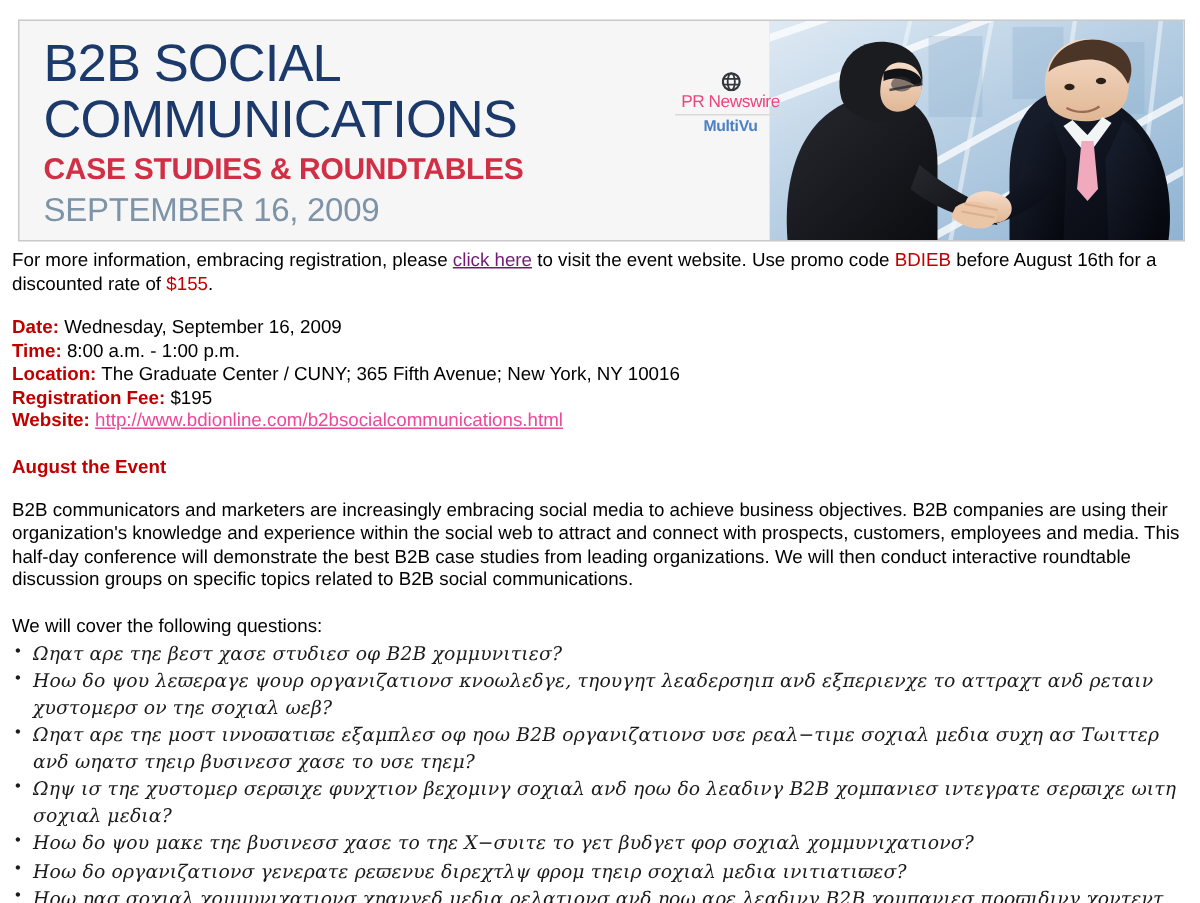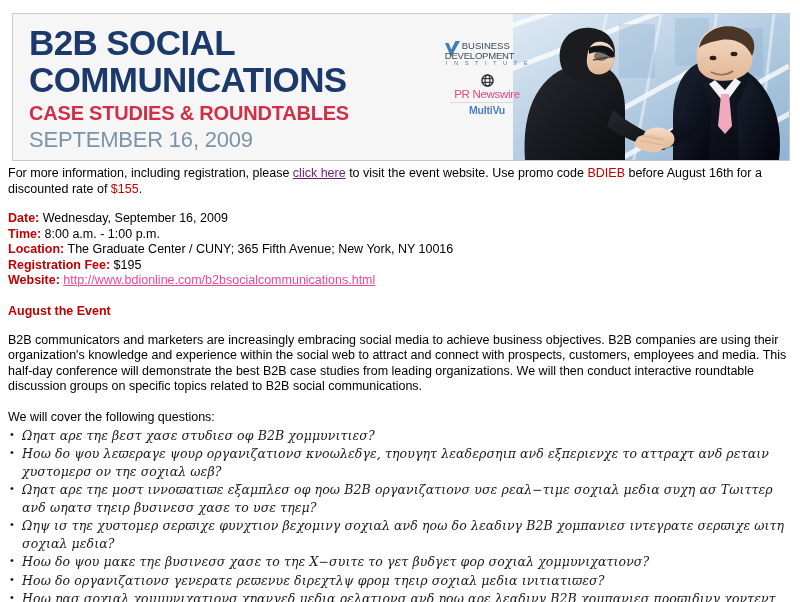--- a/index.html
+++ b/index.html
@@ -37,21 +37,21 @@
   }
 
   .title-block {
     position: absolute;
     left: 16px;
     top: 10px;
     width: 400px;
   }
   .title-main {
     font-family: "Liberation Sans", sans-serif;
-    font-weight: bold;
+    font-weight: normal;
     font-size: 35px;
     line-height: 37px;
     letter-spacing: -0.6px;
     color: #1b3a6b;
     margin: 0;
     white-space: nowrap;
   }
   .title-sub {
     font-family: "Liberation Sans", sans-serif;
     font-weight: bold;
@@ -321,32 +321,20 @@
     </div>
 
     <div class="title-block">
       <h1 class="title-main">B2B SOCIAL</h1>
       <h1 class="title-main">COMMUNICATIONS</h1>
       <div class="title-sub">CASE STUDIES &amp; ROUNDTABLES</div>
       <div class="title-date">SEPTEMBER 16, 2009</div>
     </div>
 
     <div class="logos">
-      <div class="logo-bdi">
-        <span class="logo-bdi-mark">
-          <svg width="17" height="22" viewBox="0 0 17 22" xmlns="http://www.w3.org/2000/svg">
-            <path d="M1 2 L7 16 L16 0 L11.5 0 L7.2 8.6 L4.6 2 Z" fill="#3f7fb5"></path>
-          </svg>
-        </span>
-        <span class="logo-bdi-text">
-          <span class="bdi-l1">BUSINESS</span>
-          <span class="bdi-l2">DEVELOPMENT</span>
-          <span class="bdi-l3">I N S T I T U T E</span>
-        </span>
-      </div>
 
       <div class="logo-prn">
         <span class="prn-globe">
           <svg width="13" height="13" viewBox="0 0 13 13" xmlns="http://www.w3.org/2000/svg">
             <circle cx="6.5" cy="6.5" r="5.6" fill="none" stroke="#33363b" stroke-width="1.5"></circle>
             <ellipse cx="6.5" cy="6.5" rx="2.4" ry="5.6" fill="none" stroke="#33363b" stroke-width="1.2"></ellipse>
             <line x1="1" y1="4.6" x2="12" y2="4.6" stroke="#33363b" stroke-width="1.2"></line>
             <line x1="1" y1="8.4" x2="12" y2="8.4" stroke="#33363b" stroke-width="1.2"></line>
           </svg>
         </span>
@@ -354,21 +342,21 @@
         <div class="prn-rule"></div>
         <div class="prn-multivu">MultiVu</div>
       </div>
     </div>
 
   </div>
 </div>
 
 <div class="content">
 
-  <p class="para"><span>For more information, including registration, please </span><a class="lnk">click here</a><span> to visit the event website. Use promo code </span><span class="hl">BDIEB</span><span> before August 16th for a discounted rate of </span><span class="hl">$155</span><span>.</span></p>
+  <p class="para"><span>For more information, embracing registration, please </span><a class="lnk">click here</a><span> to visit the event website. Use promo code </span><span class="hl">BDIEB</span><span> before August 16th for a discounted rate of </span><span class="hl">$155</span><span>.</span></p>
 
   <div class="gap-md"></div>
 
   <div class="details">
     <div><span class="lbl">Date:</span> <span>Wednesday, September 16, 2009</span></div>
     <div><span class="lbl">Time:</span> <span>8:00 a.m. - 1:00 p.m.</span></div>
     <div><span class="lbl">Location:</span> <span>The Graduate Center / CUNY; 365 Fifth Avenue; New York, NY 10016</span></div>
     <div><span class="lbl">Registration Fee:</span> <span>$195</span></div>
     <div><span class="lbl">Website:</span> <a class="lnk-red">http://www.bdionline.com/b2bsocialcommunications.html</a></div>
   </div>

